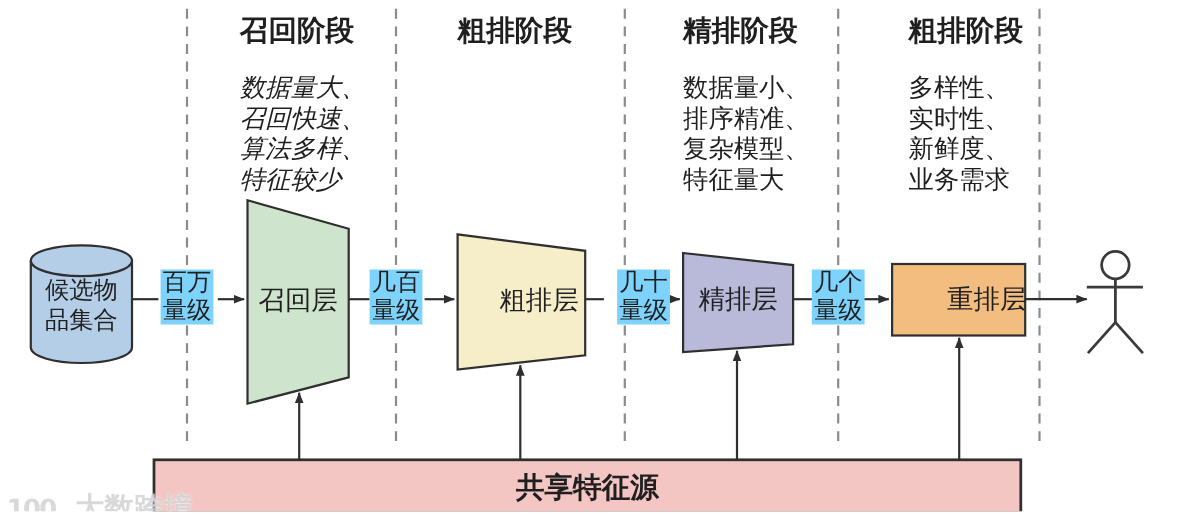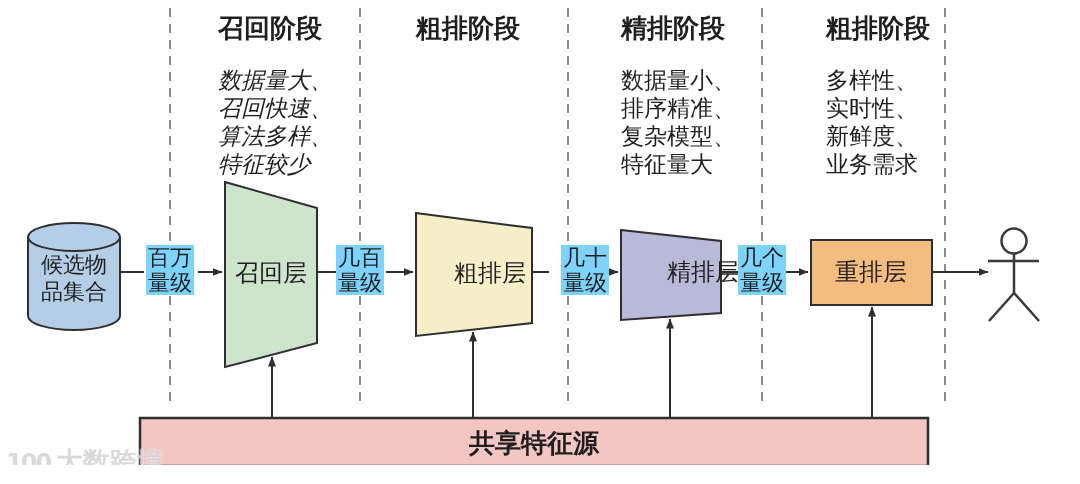--- a/index.html
+++ b/index.html
@@ -11,21 +11,21 @@
   .txt{position:absolute;white-space:pre-line;}
   .stage-title{top:13px;font-size:26px;font-weight:bold;line-height:30px;}
   .stage-desc{top:66px;font-size:23px;line-height:28px;}
   .layer-label{font-size:24px;transform:translate(-50%,-50%);white-space:nowrap;}
   .flow-label{font-size:22px;line-height:25px;text-align:center;transform:translateX(-50%);
     background:#7dd3fc;padding:0 2px;}
   .db-label{font-size:22px;line-height:27px;text-align:center;transform:translate(-50%,-50%);}
   .bar-label{font-size:26px;font-weight:bold;transform:translate(-50%,-50%);white-space:nowrap;}
   .watermark{left:6px;top:444px;font-size:27px;font-weight:bold;
     color:rgba(185,185,185,0.55);text-shadow:0 0 2px #ffffff;white-space:nowrap;}
-  .watermark .logo{font-size:24px;letter-spacing:-2px;margin-right:6px;}
+  .watermark .logo{font-size:24px;letter-spacing:-2px;margin-right:18px;}
 </style>
 </head>
 <body>
 
 <div class="canvas">
 
   <svg width="1080" height="484" viewBox="0 0 1080 484">
     <defs>
       <marker id="arrow" markerWidth="11" markerHeight="9" refX="9.5" refY="4" orient="auto" markerUnits="userSpaceOnUse">
         <path d="M0,0 L10,4 L0,8 Z" fill="#2f2f2f"></path>
@@ -99,22 +99,22 @@
   <div class="txt stage-desc" style="left:826px;">多样性、
 实时性、
 新鲜度、
 业务需求</div>
 
   <div class="txt db-label" style="left:74px;top:278px;">候选物
 品集合</div>
 
   <div class="txt layer-label" style="left:271px;top:273px;">召回层</div>
   <div class="txt layer-label" style="left:490px;top:273px;">粗排层</div>
-  <div class="txt layer-label" style="left:671px;top:272px;margin-left:32px;">精排层</div>
-  <div class="txt layer-label" style="left:871px;top:272px;text-align:center;">重排层</div>
+  <div class="txt layer-label" style="left:671px;top:272px;">精排层</div>
+  <div class="txt layer-label" style="left:897px;top:272px;text-align:center;">重排层</div>
 
   <div class="txt flow-label" style="left:170px;top:245px;">百万
 量级</div>
   <div class="txt flow-label" style="left:360px;top:245px;">几百
 量级</div>
   <div class="txt flow-label" style="left:585px;top:245px;">几十
 量级</div>
   <div class="txt flow-label" style="left:762px;top:245px;text-align:center;">几个
 量级</div>
 

